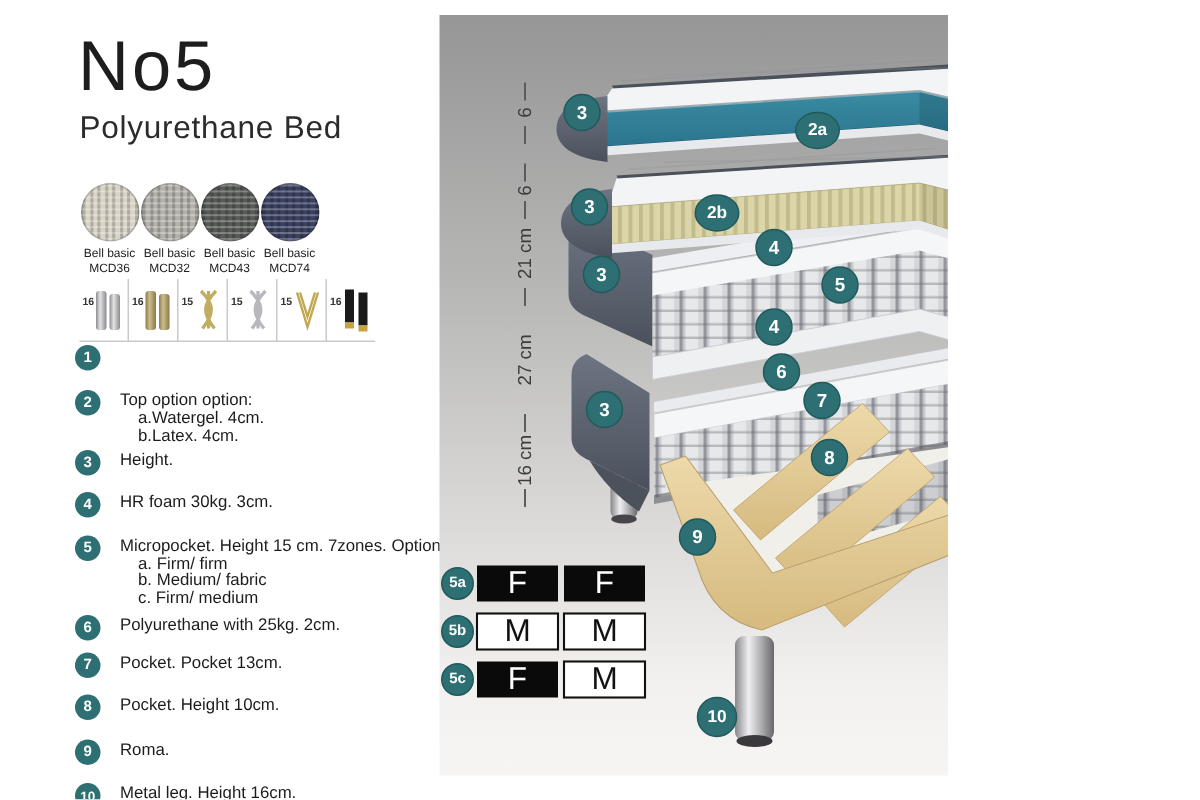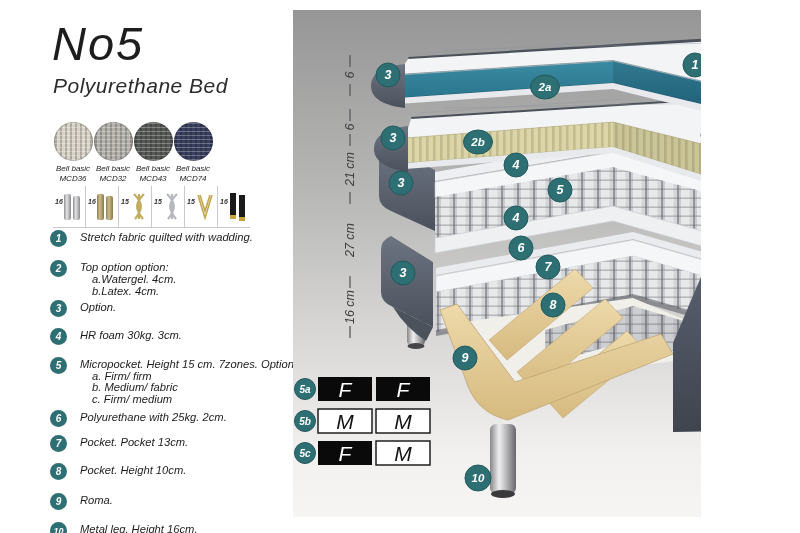--- a/index.html
+++ b/index.html
@@ -1,16 +1,16 @@
 <!DOCTYPE html>
 <html><head>
 <meta charset="utf-8">
 <style>
   html,body{margin:0;padding:0;background:#fff;font-family:"Liberation Sans",sans-serif;}
-  .page{position:relative;width:701px;height:533px;background:#fff;overflow:hidden;font-style:italic;}
+  .page{position:relative;width:632px;height:533px;background:#fff;overflow:hidden;}
 
   
   .title{position:absolute;left:52px;top:20px;font-size:47px;font-weight:200;letter-spacing:2px;color:#1d1d1d;line-height:1;}
   .subtitle{position:absolute;left:53px;top:74px;font-size:21px;font-weight:300;letter-spacing:.5px;color:#2b2b2b;}
 
   .swatches{position:absolute;left:53px;top:122px;display:flex;}
   .swatch{width:40px;display:flex;flex-direction:column;align-items:center;}
   .swatch.wide{width:54px;}
   .swatch-circle{width:37px;height:37px;border-radius:50%;border:1px solid rgba(0,0,0,.18);
     background-image:
@@ -117,32 +117,31 @@
           <rect x="11" y="4" width="6" height="22" fill="#1a1a1a"></rect>
         <rect x="2" y="24" width="6" height="4" fill="#c9a43e"></rect>
           <rect x="11" y="26" width="6" height="4" fill="#c9a43e"></rect>
       </svg>
     </div>
   </div>
 
   <div class="legend">
     <div class="legend-item" style="margin-bottom:13px">
       <div class="legend-badge">1</div>
-      <div class="legend-text">Stretch fabric quilted with wadding.</div>
     </div>
     <div class="legend-item" style="margin-bottom:2px">
       <div class="legend-badge">2</div>
       <div class="legend-text"><span>Top option option:</span>
         <div class="legend-sub">a.Watergel. 4cm.</div>
         <div class="legend-sub">b.Latex. 4cm.</div>
       </div>
     </div>
     <div class="legend-item" style="margin-bottom:11px">
       <div class="legend-badge">3</div>
-      <div class="legend-text">Option.</div>
+      <div class="legend-text">Height.</div>
     </div>
     <div class="legend-item" style="margin-bottom:12px">
       <div class="legend-badge">4</div>
       <div class="legend-text">HR foam 30kg. 3cm.</div>
     </div>
     <div class="legend-item" style="margin-bottom:4px">
       <div class="legend-badge">5</div>
       <div class="legend-text"><span>Micropocket. Height 15 cm. 7zones. Option:</span>
         <div class="legend-sub">a. Firm/ firm</div>
         <div class="legend-sub">b. Medium/ fabric</div>

